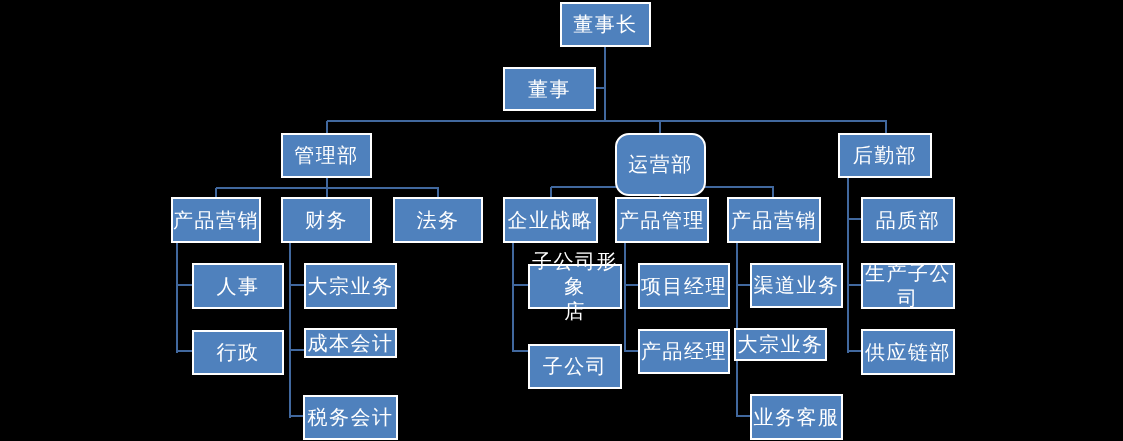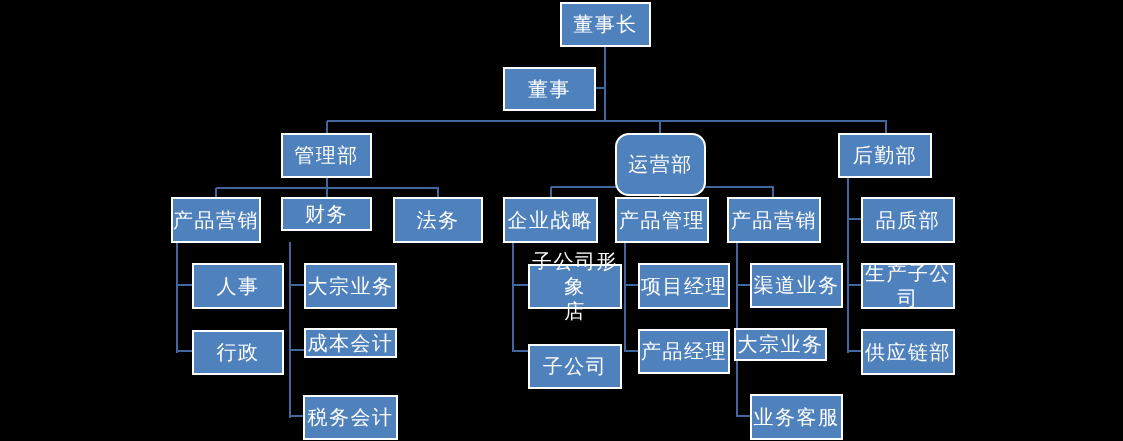--- a/index.html
+++ b/index.html
@@ -87,21 +87,21 @@
     </div>
     <div class="node" style="left: 615px; top: 133px; width: 91px; height: 63px; border-radius: 14px;">
       <span class="label">运营部</span>
     </div>
     <div class="node" style="left: 838px; top: 133px; width: 94px; height: 45px;">
       <span class="label">后勤部</span>
     </div>
     <div class="node" style="left: 171px; top: 197px; width: 90px; height: 46px;">
       <span class="label">产品营销</span>
     </div>
-    <div class="node" style="left: 281px; top: 197px; width: 91px; height: 34px;">
+    <div class="node" style="left: 281px; top: 197px; width: 91px; height: 46px;">
       <span class="label">财务</span>
     </div>
     <div class="node" style="left: 393px; top: 197px; width: 90px; height: 46px;">
       <span class="label">法务</span>
     </div>
     <div class="node" style="left: 503px; top: 197px; width: 95px; height: 46px;">
       <span class="label">企业战略</span>
     </div>
     <div class="node" style="left: 615px; top: 197px; width: 94px; height: 46px;">
       <span class="label">产品管理</span>

